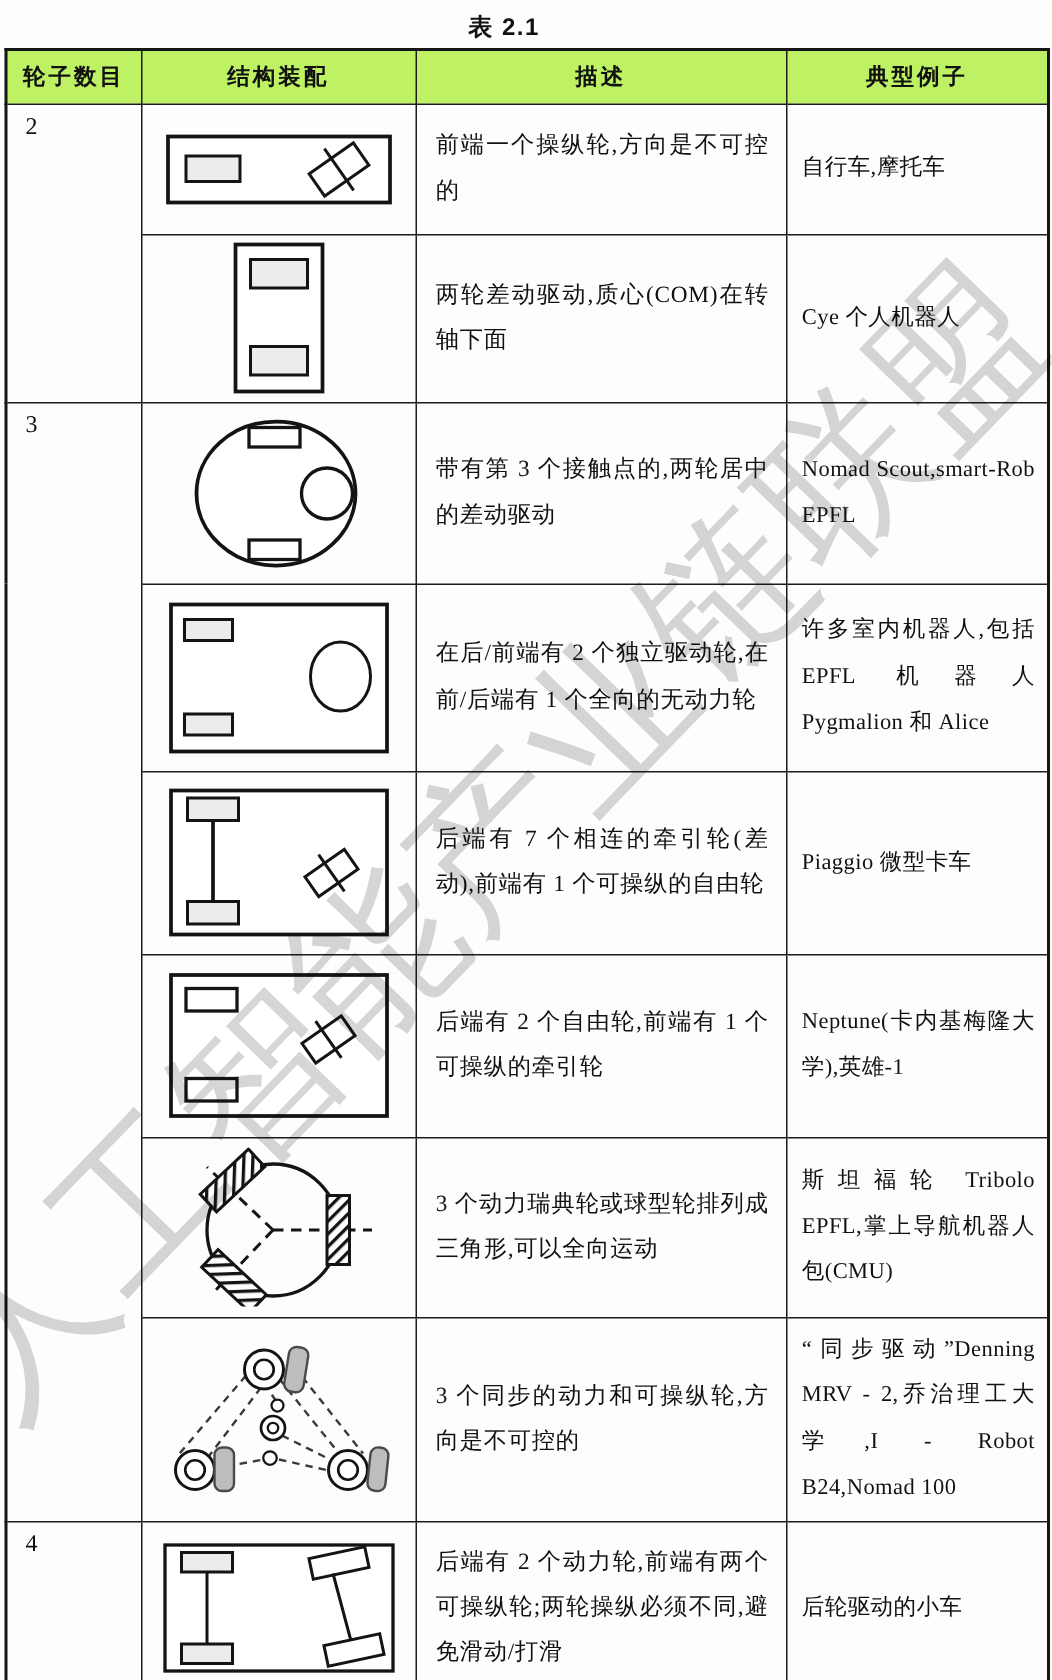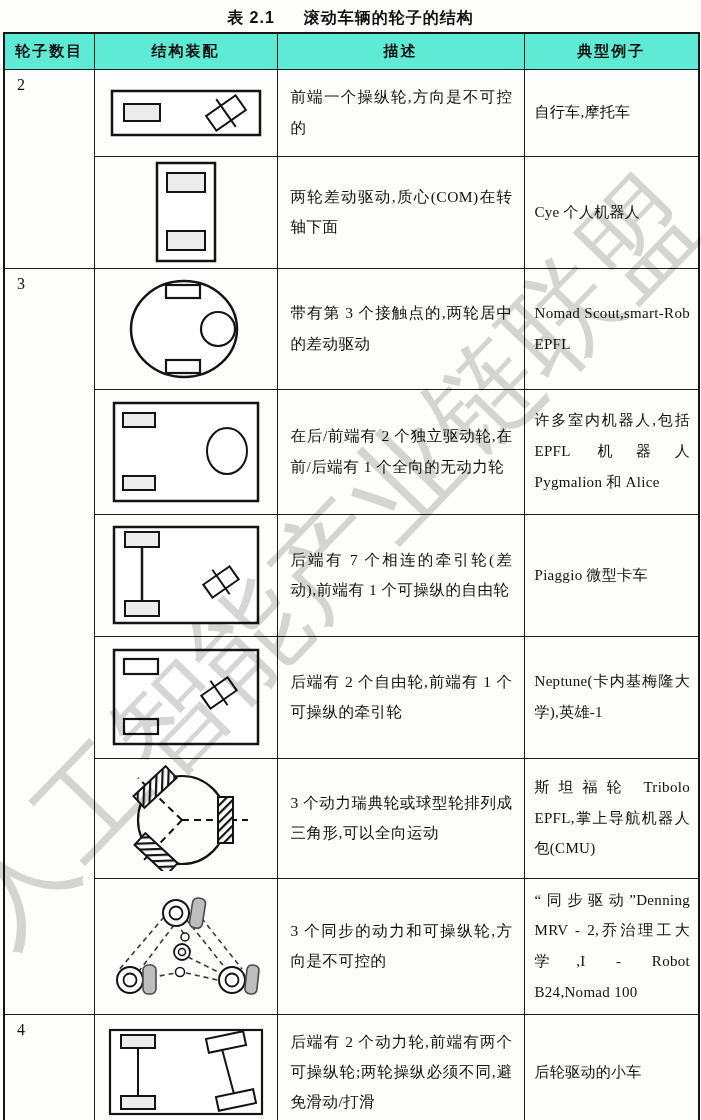--- a/index.html
+++ b/index.html
@@ -30,21 +30,21 @@
     border-bottom-width:3px;
     background:transparent;
   }
   col.c-wheels{width:90px;}
   col.c-diagram{width:183px;}
   col.c-desc{width:247px;}
   col.c-examples{width:175px;}
   th,td{border:1px solid #1c1c1c;}
   thead tr{height:36px;}
   th{
-    background:#5eead4;
+    background:#bef264;
     font-family:Liberation Serif, serif;
     font-weight:700;font-size:15px;letter-spacing:2px;
     text-align:center;vertical-align:middle;
   }
   td.wheels-cell{
     vertical-align:top;text-align:left;
     padding:6px 0 0 12px;
     font-size:16px;
   }
   td.diagram-cell{
@@ -81,21 +81,20 @@
     font-family:"DejaVu Serif","Liberation Serif",serif;
   }
 </style>
 </head>
 <body>
 
 <div class="watermark">人工智能产业链联盟</div>
 
 <div class="title">
   <span class="label">表 2.1</span>
-  <span>滚动车辆的轮子的结构</span>
 </div>
 
 <table class="structure">
   <colgroup>
     <col class="c-wheels">
       <col class="c-diagram">
       <col class="c-desc">
       <col class="c-examples">
   </colgroup>
   <thead>

